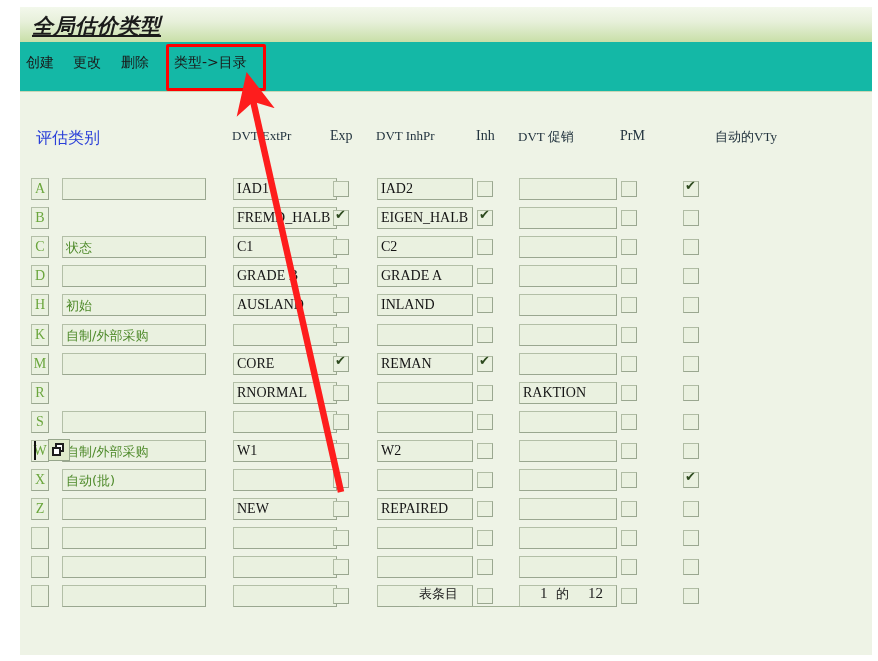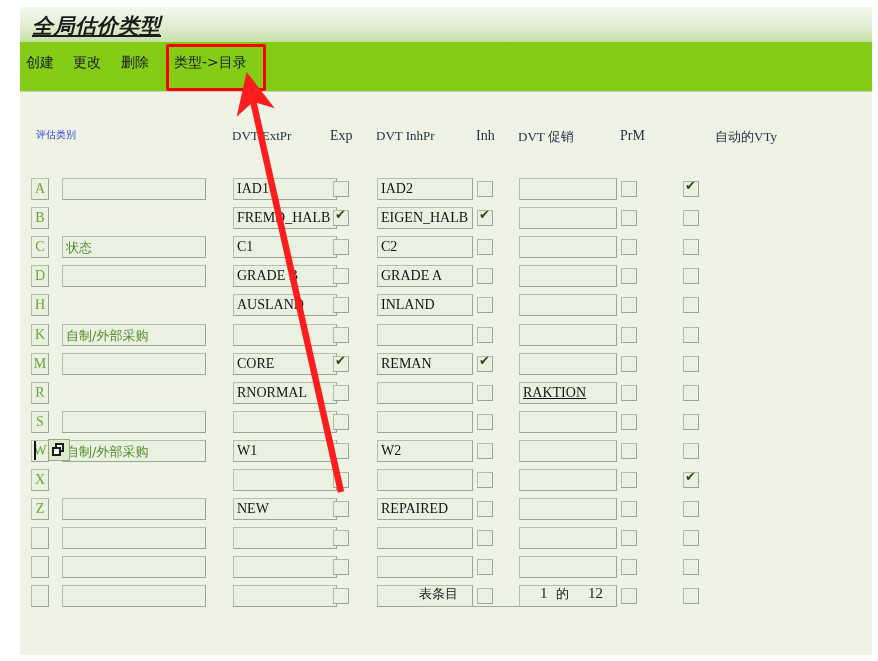--- a/index.html
+++ b/index.html
@@ -51,21 +51,21 @@
     letter-spacing: 0.5px;
     white-space: nowrap;
     text-decoration: underline;
   }
 
   
   .menubar {
     position: absolute;
     left: 20px; top: 42px;
     width: 852px; height: 50px;
-    background: #84cc16;
+    background: #14b8a6;
     border-bottom: 1px solid #c9d6b6;
     box-sizing: border-box;
   }
   .menu-item {
     position: absolute;
     top: 12px;
     font-size: 14px;
     color: #1a1a1a;
     white-space: nowrap;
     font-family: "DejaVu Sans", sans-serif;
@@ -100,21 +100,21 @@
     position: absolute;
     top: 128px;
     font-size: 14px;
     color: #23343f;
     white-space: nowrap;
     font-family: "Liberation Serif", serif;
   }
   .col-head.blue {
     color: #2a3fd8;
     font-family: "DejaVu Sans", sans-serif;
-    font-size: 10px;
+    font-size: 16px;
   }
   .col-head.cjk {
     font-family: Liberation Serif, serif;
     font-size: 13px;
   }
 
   .ch-cat   { left: 36px; }
   .ch-ext   { left: 232px; font-size: 13px; text-align: right; }
   .ch-exp   { left: 330px; }
   .ch-inh   { left: 376px; font-size: 13px; }
@@ -168,21 +168,21 @@
     font-family: "Liberation Serif", serif;
     font-size: 14px;
   }
   
   .desc  { left: 62px;  width: 144px; }
   
   .extpr { left: 233px; width: 104px; }
   
   .inhpr { left: 377px; width: 96px; }
   
-  .promo { left: 519px; width: 98px; text-decoration: underline; }
+  .promo { left: 519px; width: 98px; }
 
   
   .cb {
     position: absolute;
     width: 16px; height: 16px;
     background: #eaf1e0;
     border: 1px solid #9aa790;
     border-top-color: #b0bca4;
     border-left-color: #b0bca4;
     box-sizing: border-box;
@@ -344,20 +344,21 @@
         <div class="fld extpr">GRADE B</div>
         <div class="cb cb-exp"></div>
         <div class="fld inhpr">GRADE A</div>
         <div class="cb cb-inh"></div>
         <div class="fld promo"></div>
         <div class="cb cb-prm"></div>
         <div class="cb cb-auto"></div>
       </div>
       <div class="row" style="top: 294.4px; width: 852px;">
         <div class="fld key">H</div>
+        <div class="fld desc cjk">初始</div>
         <div class="fld extpr">AUSLAND</div>
         <div class="cb cb-exp"></div>
         <div class="fld inhpr">INLAND</div>
         <div class="cb cb-inh"></div>
         <div class="fld promo"></div>
         <div class="cb cb-prm"></div>
         <div class="cb cb-auto"></div>
       </div>
       <div class="row" style="top: 323.5px; width: 852px;">
         <div class="fld key">K</div>
@@ -413,20 +414,21 @@
         <div class="cb cb-prm"></div>
         <div class="cb cb-auto"></div>
         <div class="sel-caret"></div>
         <div class="copy-icon">
           <div class="sq-back"></div>
           <div class="sq-front"></div>
         </div>
       </div>
       <div class="row" style="top: 469px; width: 852px;">
         <div class="fld key">X</div>
+        <div class="fld desc cjk">自动(批)</div>
         <div class="fld extpr"></div>
         <div class="cb cb-exp"></div>
         <div class="fld inhpr"></div>
         <div class="cb cb-inh"></div>
         <div class="fld promo"></div>
         <div class="cb cb-prm"></div>
         <div class="cb cb-auto checked"></div>
       </div>
       <div class="row" style="top: 498.1px; width: 852px;">
         <div class="fld key">Z</div>

